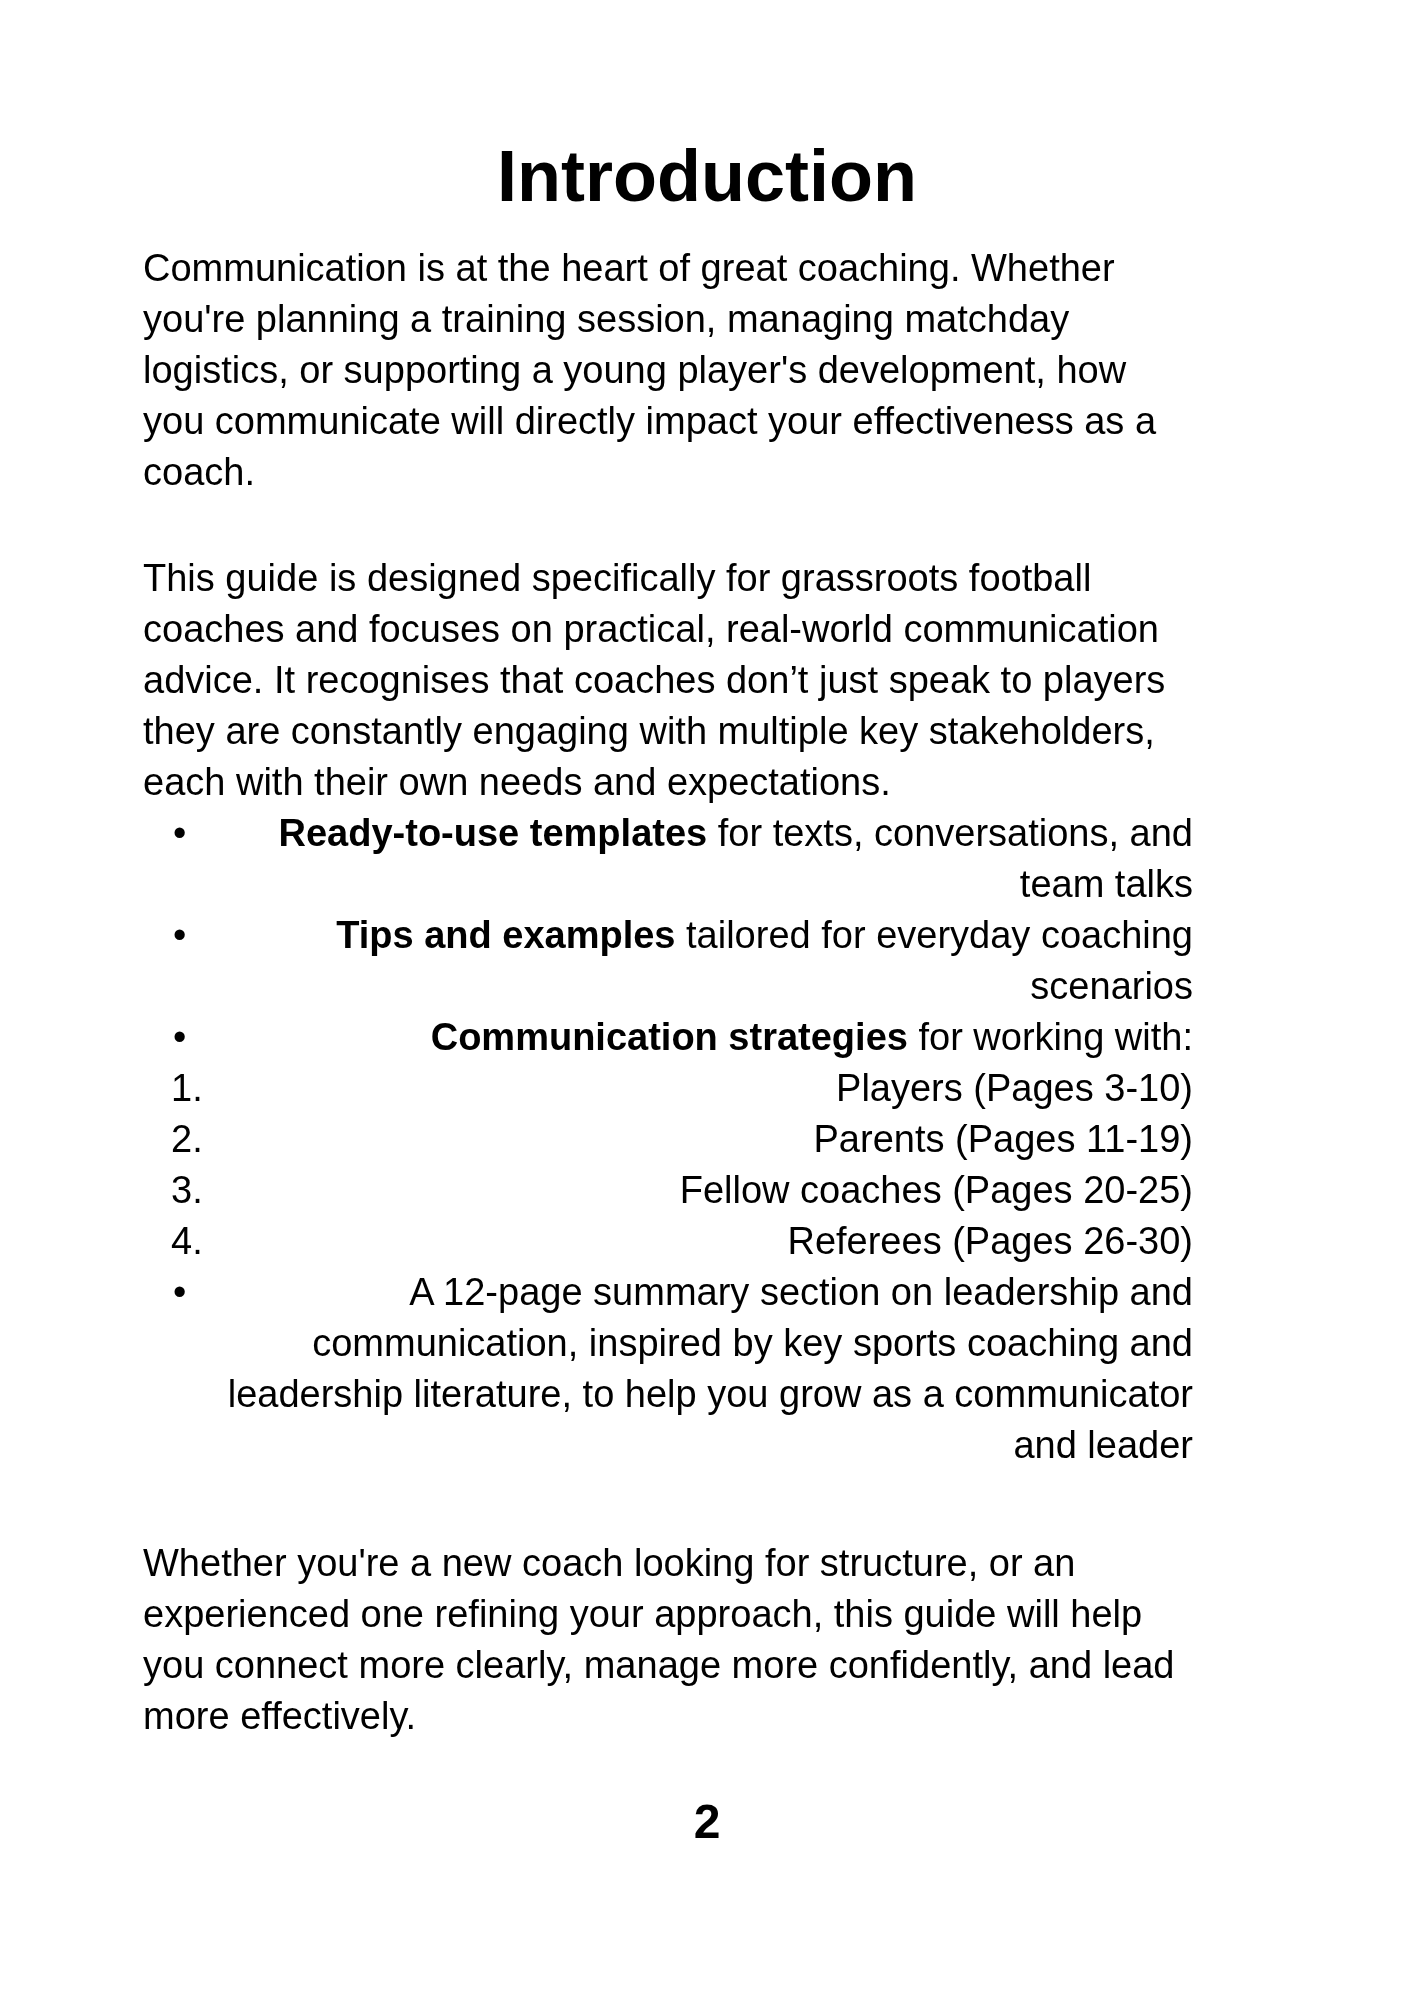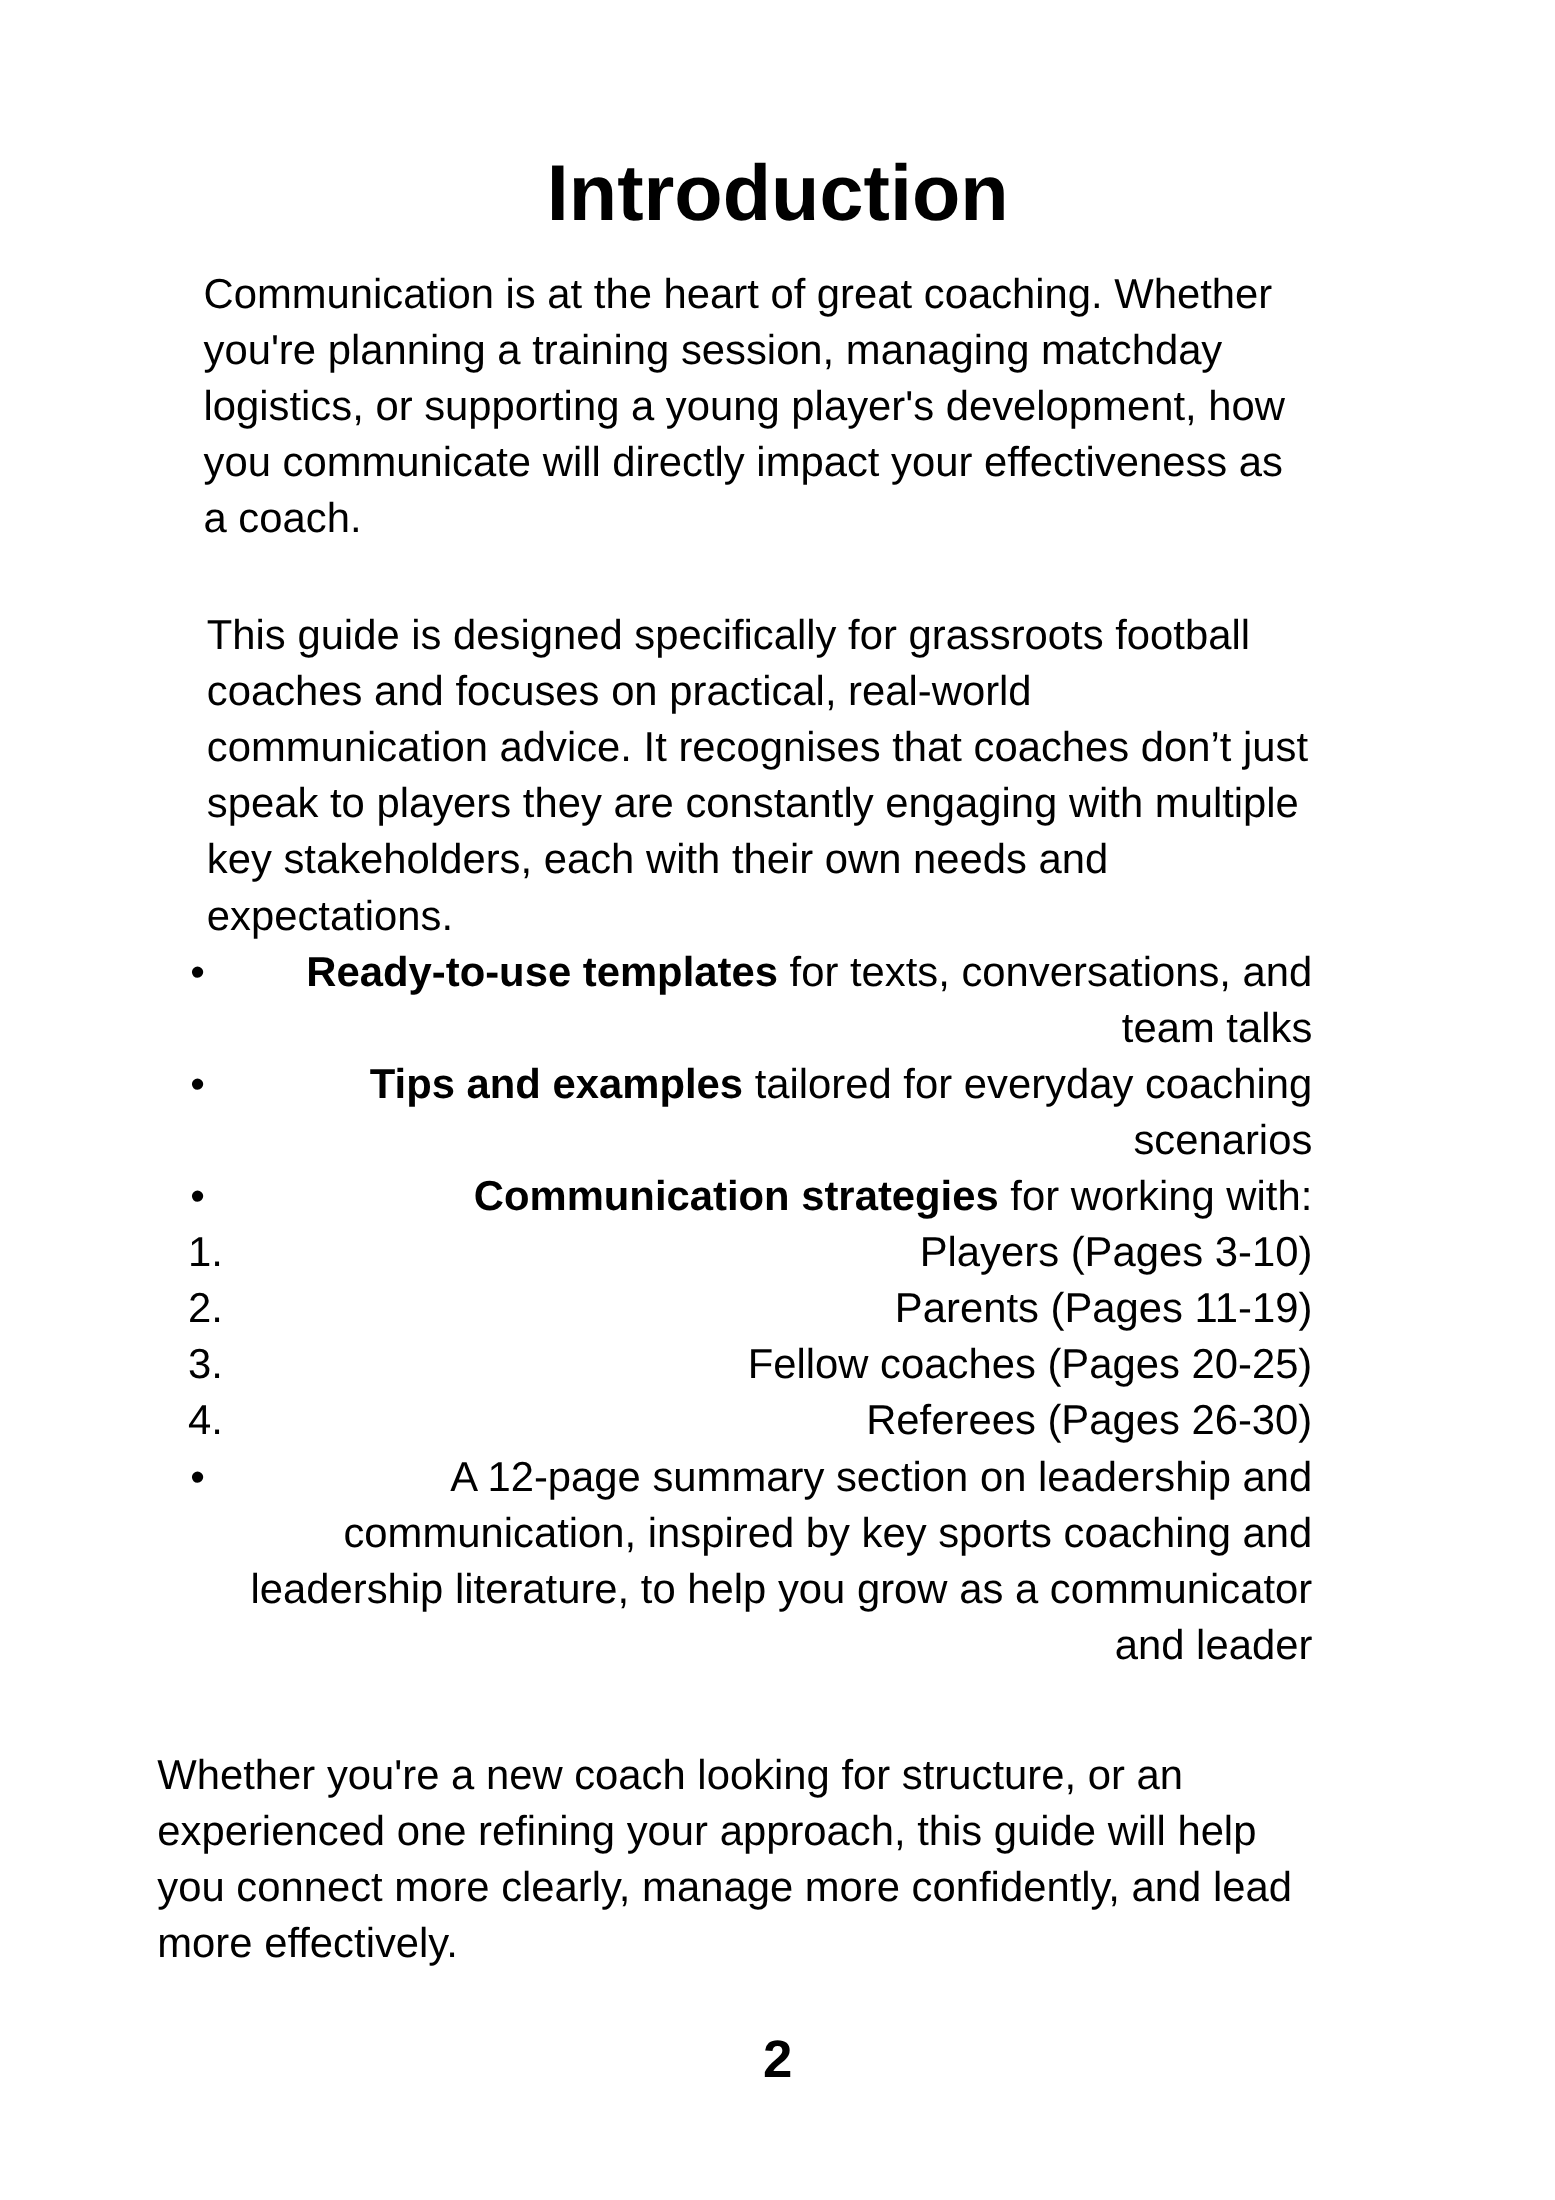--- a/index.html
+++ b/index.html
@@ -21,22 +21,22 @@
     text-align: center;
     letter-spacing: 0;
   }
   .content {
     margin-left: 143px;
     width: 1050px;
     font-size: 38px;
     line-height: 51px;
   }
   .para { margin: 0; }
-  .para-1 { margin-top: 31px; margin-left: 42px; }
-  .para-2 { margin-top: 55px; margin-left: 45px; }
+  .para-1 { margin-top: 31px; }
+  .para-2 { margin-top: 55px; }
   .subhead {
     margin: 57px 0 0 0;
     font-size: 38px;
     line-height: 51px;
     font-weight: 700;
   }
   ul.bullets, ol.numbered {
     list-style: none;
     margin: 0;
     padding: 0;

